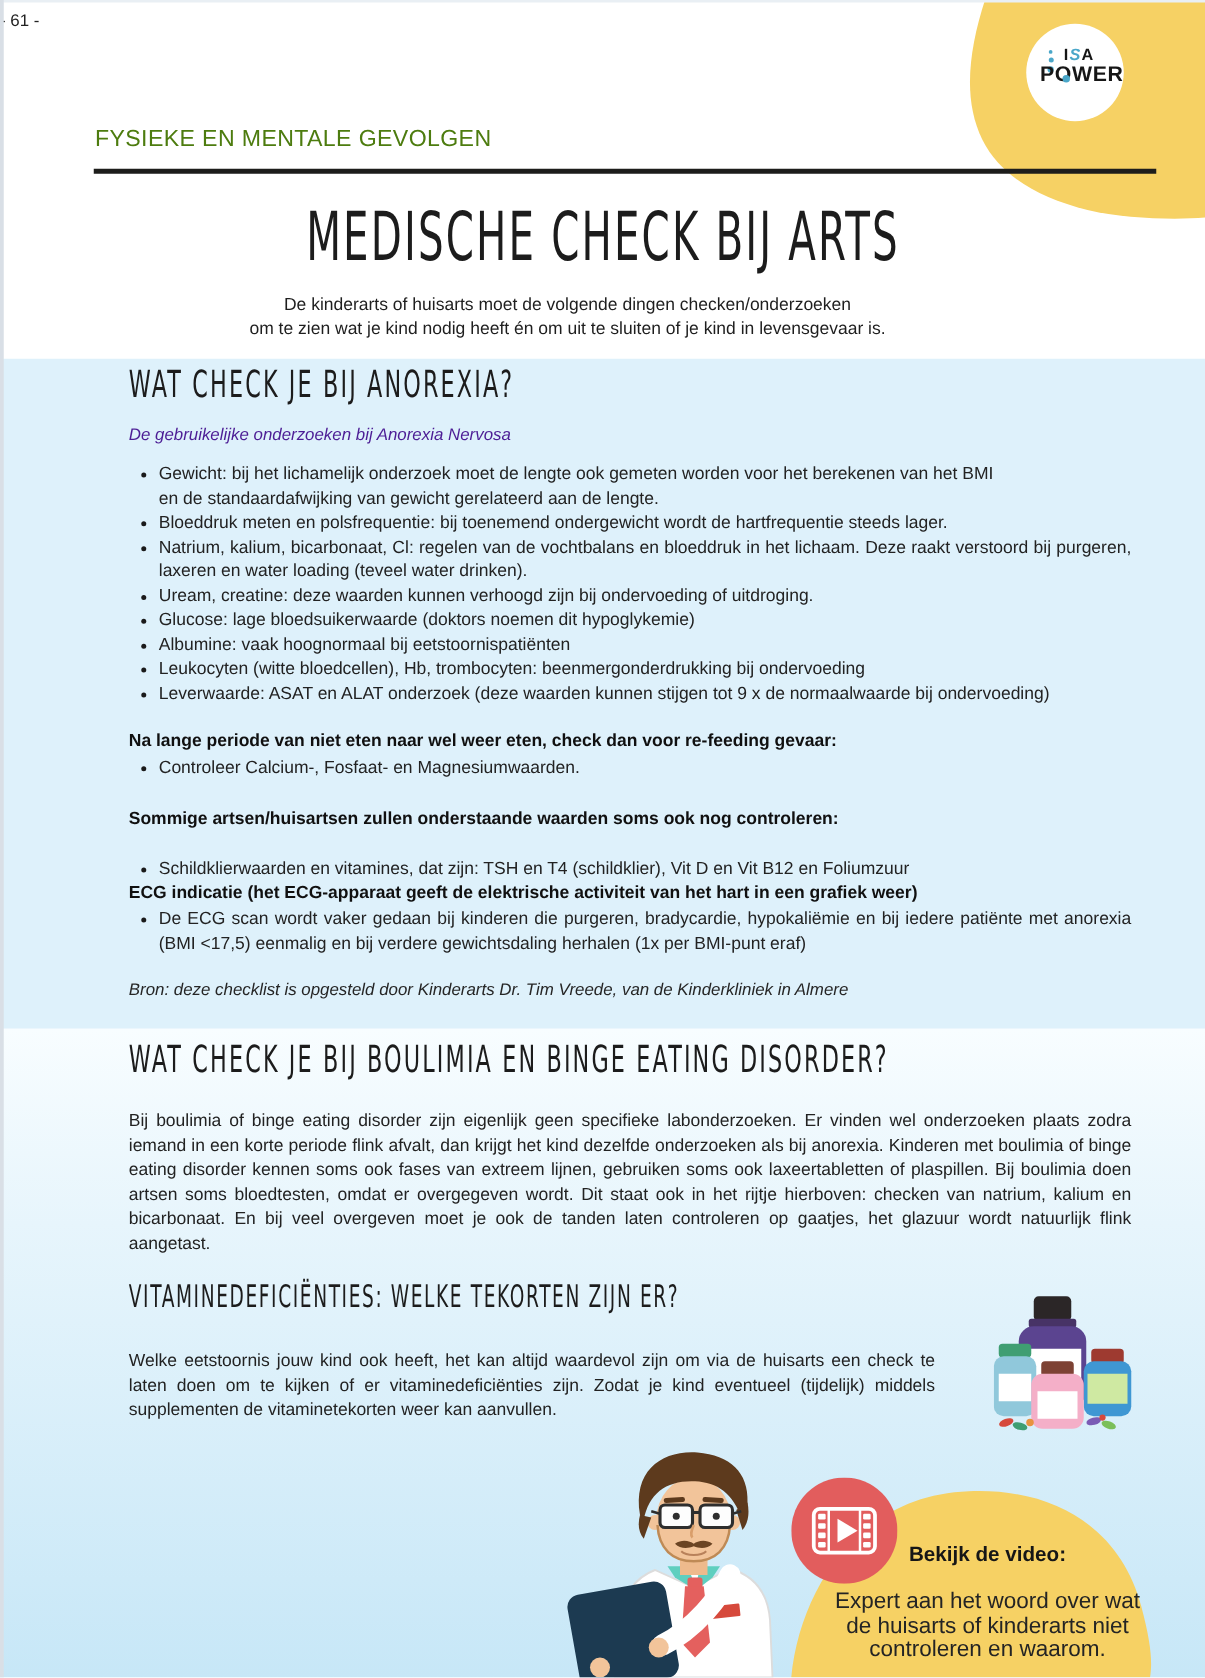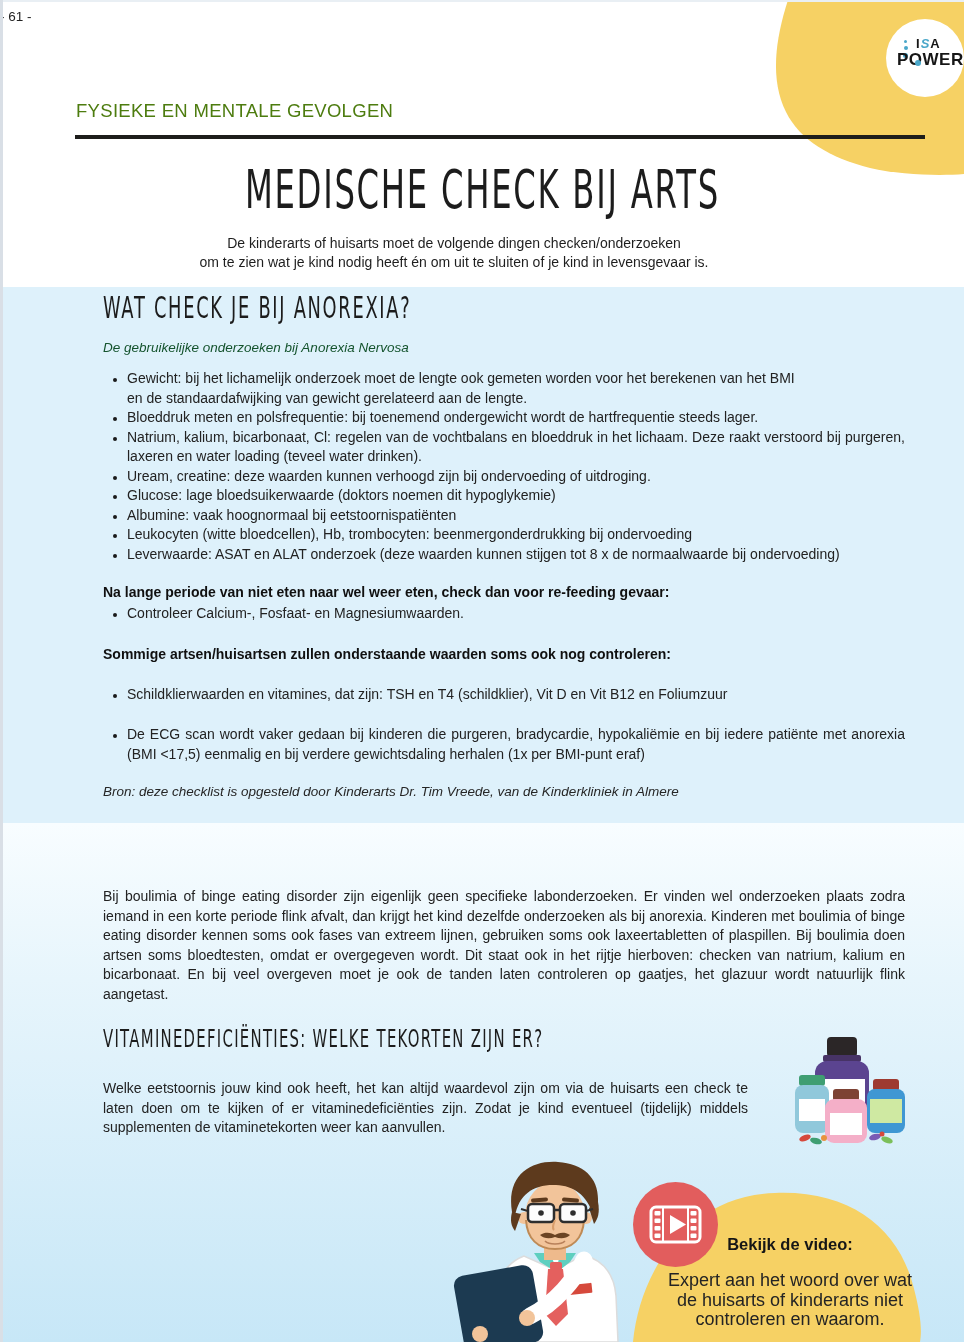--- a/index.html
+++ b/index.html
@@ -9,21 +9,21 @@
   .edge-top { position:absolute; left:0; top:0; width:100%; height:2px; background:#e9eff4; z-index:50; }
 
   .page-number { position:absolute; left:0; top:9px; width:964px; text-align:left; font-size:13.5px; color:#222; z-index:6; }
 
   
   .section-label { position:absolute; left:76px; top:100px; font-size:18.5px; color:#4d7c0f; letter-spacing:0.3px; z-index:6; }
   .rule { position:absolute; left:75px; top:135px; width:850px; height:4px; background:#1d1d1b; z-index:4; }
 
   
   .logo-blob { position:absolute; left:760px; top:0; width:204px; height:180px; z-index:2; }
-  .logo-circle { position:absolute; left:886px; top:19px; width:78px; height:78px; border-radius:50%; background:#ffffff; z-index:5;text-align:center; }
+  .logo-circle { position:absolute; left:821px; top:19px; width:78px; height:78px; border-radius:50%; background:#ffffff; z-index:5;text-align:center; }
   .logo-dots { position:absolute; left:17px; top:21px; display:flex; flex-direction:column; gap:3px; align-items:center; }
   .logo-dots i { display:block; border-radius:50%; background:#4aa7c9; }
   .logo-dots i:nth-child(1){ width:3px; height:3px; }
   .logo-dots i:nth-child(2){ width:4px; height:4px; }
   .logo-dots i:nth-child(3){ width:5px; height:5px; }
   .logo-isa { position:absolute; left:30px; top:17px; font-size:13px; font-weight:bold; color:#161616; letter-spacing:1px; }
   .logo-isa .s { color:#4aa7c9; font-style:italic; }
   .logo-power { position:absolute; left:11px; top:31px; font-size:17px; font-weight:bold; color:#161616; letter-spacing:0.5px; }
   .logo-o-dot { position:absolute; left:29px; top:41px; width:6px; height:6px; border-radius:50%; background:#4aa7c9; }
 
@@ -34,21 +34,21 @@
   .subtitle { position:absolute; left:0; top:234px; width:908px; text-align:center; font-size:14px; line-height:19px; color:#1e1e1e; z-index:6; }
 
   
   .band1 { position:absolute; left:0; top:287px; width:964px; height:536px; background:#def1fb; }
   .band2 { position:absolute; left:0; top:823px; width:964px; height:519px;
            background:linear-gradient(180deg,#f8fdff 0%,#e7f5fc 30%,#c7e7f7 100%); }
 
   .band1 > div, .band2 > div { position:absolute; }
   .h1 { left:103px; top:12px; }
   .h1 .hand { font-size:21px; line-height:30px; transform-origin:0 100%; }
-  .intro { left:103px; top:53px; font-size:13.5px; font-style:italic; color:#14532d; }
+  .intro { left:103px; top:53px; font-size:13.5px; font-style:italic; color:#4c1d95; }
   .blk { left:103px; width:802px; font-size:14px; line-height:19.5px; color:#222; }
   ul.bullets { margin:0; padding-left:24px; }
   ul.bullets li { text-align:justify; white-space:pre-line; }
   ul.bullets li::marker { color:#1a1a1a; font-size:12px; }
   .bold-head { left:103px; width:802px; font-size:14px; font-weight:bold; color:#101010; }
   .source { left:103px; top:497px; font-size:13.5px; font-style:italic; color:#262626; }
 
   .h2 { left:103px; top:16px; }
   .h2 .hand { font-size:21px; line-height:30px; transform-origin:0 100%; }
   .para { text-align:justify; }
@@ -106,48 +106,52 @@
     <div class="blk" style="top:82px;">
       <ul class="bullets">
         <li>Gewicht: bij het lichamelijk onderzoek moet de lengte ook gemeten worden voor het berekenen van het BMI
 en de standaardafwijking van gewicht gerelateerd aan de lengte.</li>
         <li>Bloeddruk meten en polsfrequentie: bij toenemend ondergewicht wordt de hartfrequentie steeds lager.</li>
         <li>Natrium, kalium, bicarbonaat, Cl: regelen van de vochtbalans en bloeddruk in het lichaam. Deze raakt verstoord bij purgeren, laxeren en water loading (teveel water drinken).</li>
         <li>Uream, creatine: deze waarden kunnen verhoogd zijn bij ondervoeding of uitdroging.</li>
         <li>Glucose: lage bloedsuikerwaarde (doktors noemen dit hypoglykemie)</li>
         <li>Albumine: vaak hoognormaal bij eetstoornispatiënten</li>
         <li>Leukocyten (witte bloedcellen), Hb, trombocyten: beenmergonderdrukking bij ondervoeding</li>
-        <li>Leverwaarde: ASAT en ALAT onderzoek (deze waarden kunnen stijgen tot 8 x de normaalwaarde bij ondervoeding)</li>
+        <li>Leverwaarde: ASAT en ALAT onderzoek (deze waarden kunnen stijgen tot 9 x de normaalwaarde bij ondervoeding)</li>
       </ul>
     </div>
 
     <div class="bold-head" style="top:297px;">Na lange periode van niet eten naar wel weer eten, check dan voor re-feeding gevaar:</div>
     <div class="blk" style="top:317px;">
       <ul class="bullets">
           <li>Controleer Calcium-, Fosfaat- en Magnesiumwaarden.</li>
         </ul>
     </div>
 
     <div class="bold-head" style="top:359px;">Sommige artsen/huisartsen zullen onderstaande waarden soms ook nog controleren:</div>
     <div class="blk" style="top:379px;margin-top:19px;">
       <ul class="bullets">
           <li>Schildklierwaarden en vitamines, dat zijn: TSH en T4 (schildklier), Vit D en Vit B12 en Foliumzuur</li>
         </ul>
     </div>
 
+    <div class="bold-head" style="top:418px;">ECG indicatie (het ECG-apparaat geeft de elektrische activiteit van het hart in een grafiek weer)</div>
     <div class="blk" style="top:438px;">
       <ul class="bullets">
           <li>De ECG scan wordt vaker gedaan bij kinderen die purgeren, bradycardie, hypokaliëmie en bij iedere patiënte met anorexia (BMI &lt;17,5) eenmalig en bij verdere gewichtsdaling herhalen (1x per BMI-punt eraf)</li>
         </ul>
     </div>
 
     <div class="source">Bron: deze checklist is opgesteld door Kinderarts Dr. Tim Vreede, van de Kinderkliniek in Almere</div>
   </div>
 
   <div class="band2">
+    <div class="h2">
+      <span class="hand">WAT CHECK JE BIJ BOULIMIA EN BINGE EATING DISORDER?</span>
+    </div>
     <div class="blk para" style="top:64px;">Bij boulimia of binge eating disorder zijn eigenlijk geen specifieke labonderzoeken. Er vinden wel onderzoeken plaats zodra iemand in een korte periode flink afvalt, dan krijgt het kind dezelfde onderzoeken als bij anorexia. Kinderen met boulimia of binge eating disorder kennen soms ook fases van extreem lijnen, gebruiken soms ook laxeertabletten of plaspillen. Bij boulimia doen artsen soms bloedtesten, omdat er overgegeven wordt. Dit staat ook in het rijtje hierboven: checken van natrium, kalium en bicarbonaat. En bij veel overgeven moet je ook de tanden laten controleren op gaatjes, het glazuur wordt natuurlijk flink aangetast.</div>
 
     <div class="h3">
       <span class="hand">VITAMINEDEFICIËNTIES: WELKE TEKORTEN ZIJN ER?</span>
     </div>
     <div class="blk para" style="top:256px; width:645px;">Welke eetstoornis jouw kind ook heeft, het kan altijd waardevol zijn om via de huisarts een check te laten doen om te kijken of er vitaminedeficiënties zijn. Zodat je kind eventueel (tijdelijk) middels supplementen de vitaminetekorten weer kan aanvullen.</div>
   </div>
 
   <svg class="bottles" viewBox="0 0 115 110">
     <rect x="32" y="2" width="30" height="20" rx="4" fill="#2b2627"></rect>

